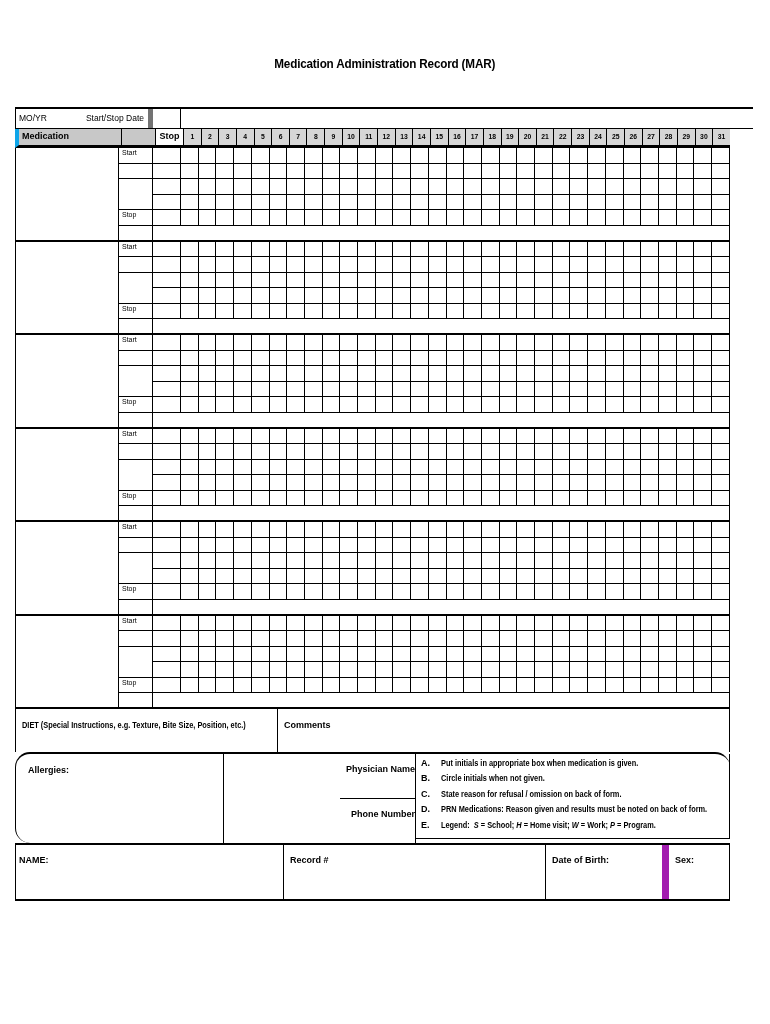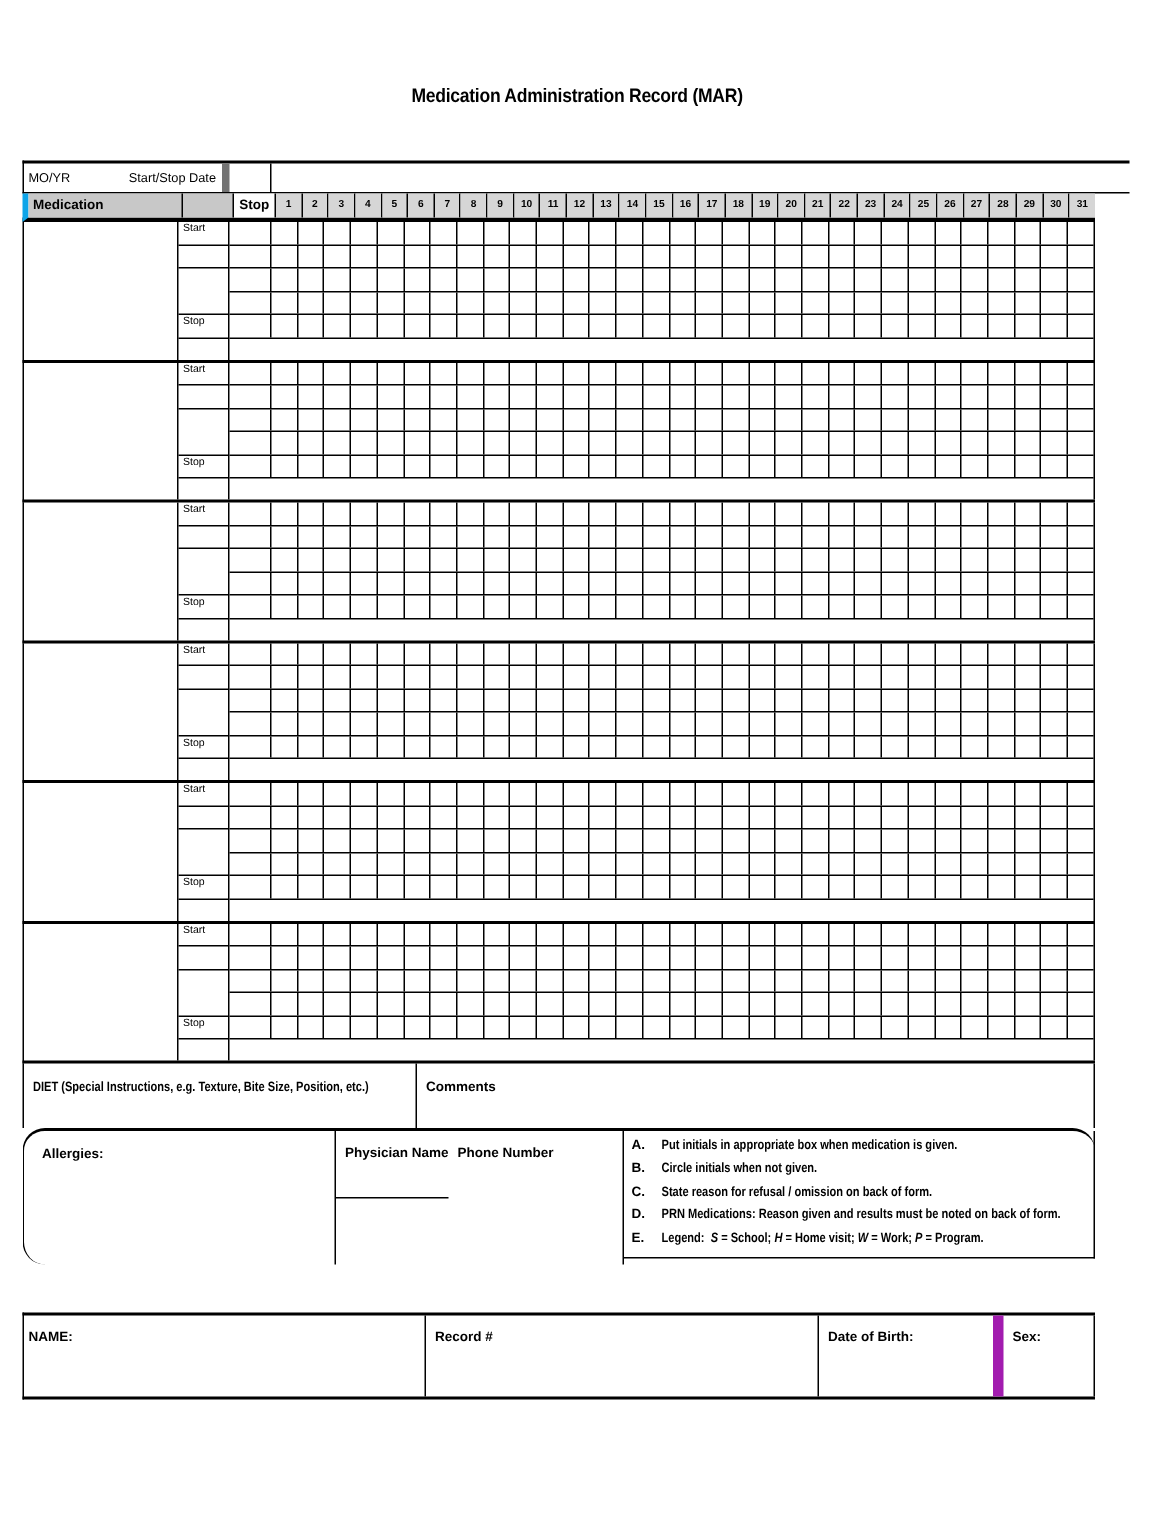--- a/index.html
+++ b/index.html
@@ -53,34 +53,34 @@
   .lbl  { font-size:9px; font-weight:bold; }
   .diagrow { position:absolute; left:15px; top:709px; width:715px; height:43px;
              border-left:1px solid #000; display:flex; }
   .d-diag { width:138px; border-right:1px solid #000; padding:5px 0 0 12px; }
   .d-diet { width:262px; border-right:1px solid #000; padding:5px 0 0 6px; }
   .d-com  { flex:1; border-right:1px solid #000; padding:5px 0 0 6px; }
 
   .allrow { position:absolute; left:15px; top:752px; width:715px; height:91px;
             border-top:2px solid #000; border-left:1px solid #000; display:flex;border-radius:15px; }
   .a-all  { width:208px; border-right:1px solid #000; padding:5px 0 0 12px; }
-  .a-phys { width:192px; border-right:1px solid #000; display:flex; flex-direction:row; }
+  .a-phys { width:192px; border-right:1px solid #000; display:flex; flex-direction:column;align-items:flex-end; }
   .p-top  { height:45px; border-bottom:1.5px solid #000; padding:4px 0 0 6px; }
   .p-bot  { flex:1; padding:4px 0 0 6px; }
   .a-ins  { flex:1; position:relative; }
   .insbox { position:absolute; left:0; top:0; right:0; bottom:4px;
             border-right:1.5px solid #000; border-bottom:1.5px solid #000; padding:4px 0 0 5px; }
   .ins-item { display:flex; height:15.4px; font-size:9px; font-weight:bold; }
   .ins-let  { width:20px; flex:none; }
   .ins-txt  { flex:1; }
   .it { font-style:italic; }
 
   .namerow { position:absolute; left:15px; top:843px; width:715px; height:58px;
              border-top:2.5px solid #000; border-bottom:2.5px solid #000; border-left:1px solid #000;
-             display:flex;margin-top:32px; }
+             display:flex; }
   .n-name { width:268px; border-right:1px solid #000; padding:4px 0 0 3px; }
   .n-rec  { width:262px; border-right:1px solid #000; padding:4px 0 0 6px; }
   .n-dob  { width:123px; border-right:7px solid #a21caf; padding:4px 0 0 6px; }
   .n-sex  { flex:1; border-right:1px solid #000; padding:4px 0 0 6px; }
 </style>
 </head>
 <body>
 
 <div class="page">
 

